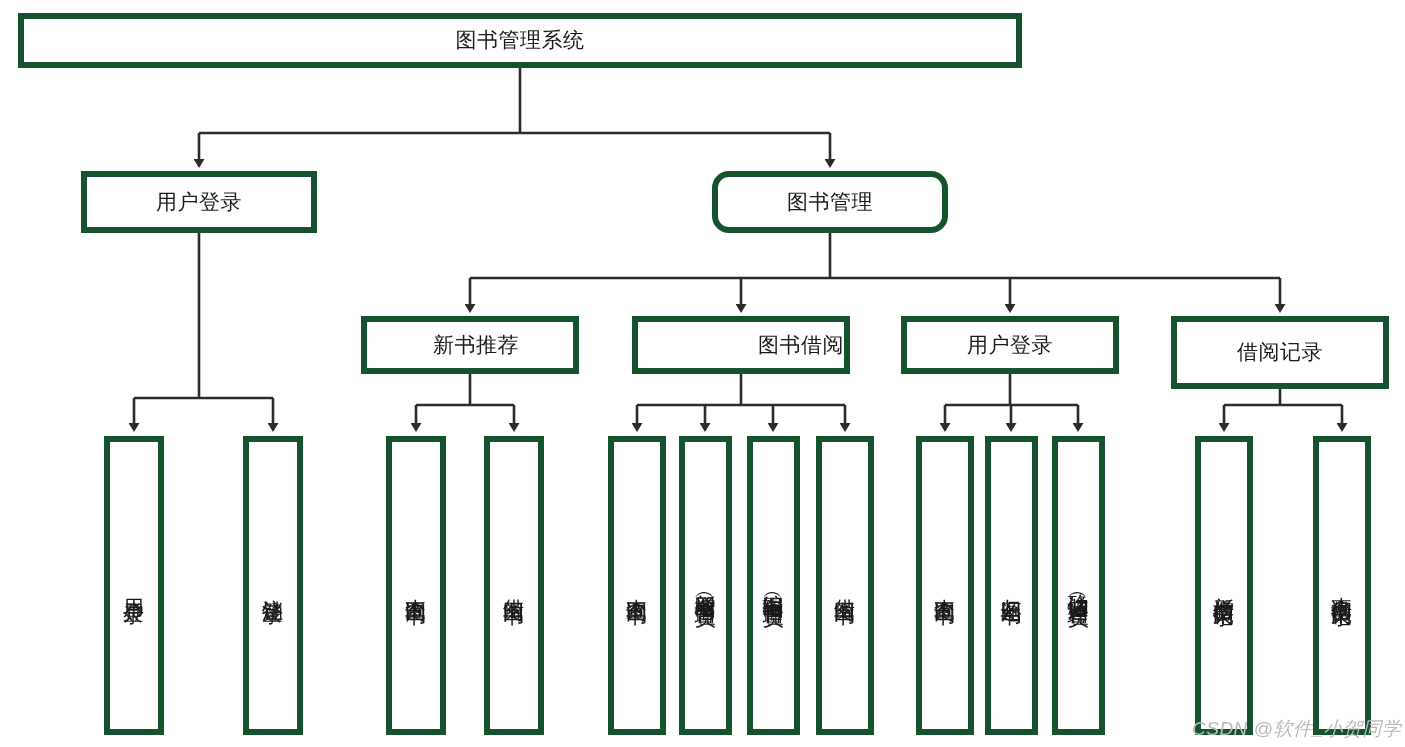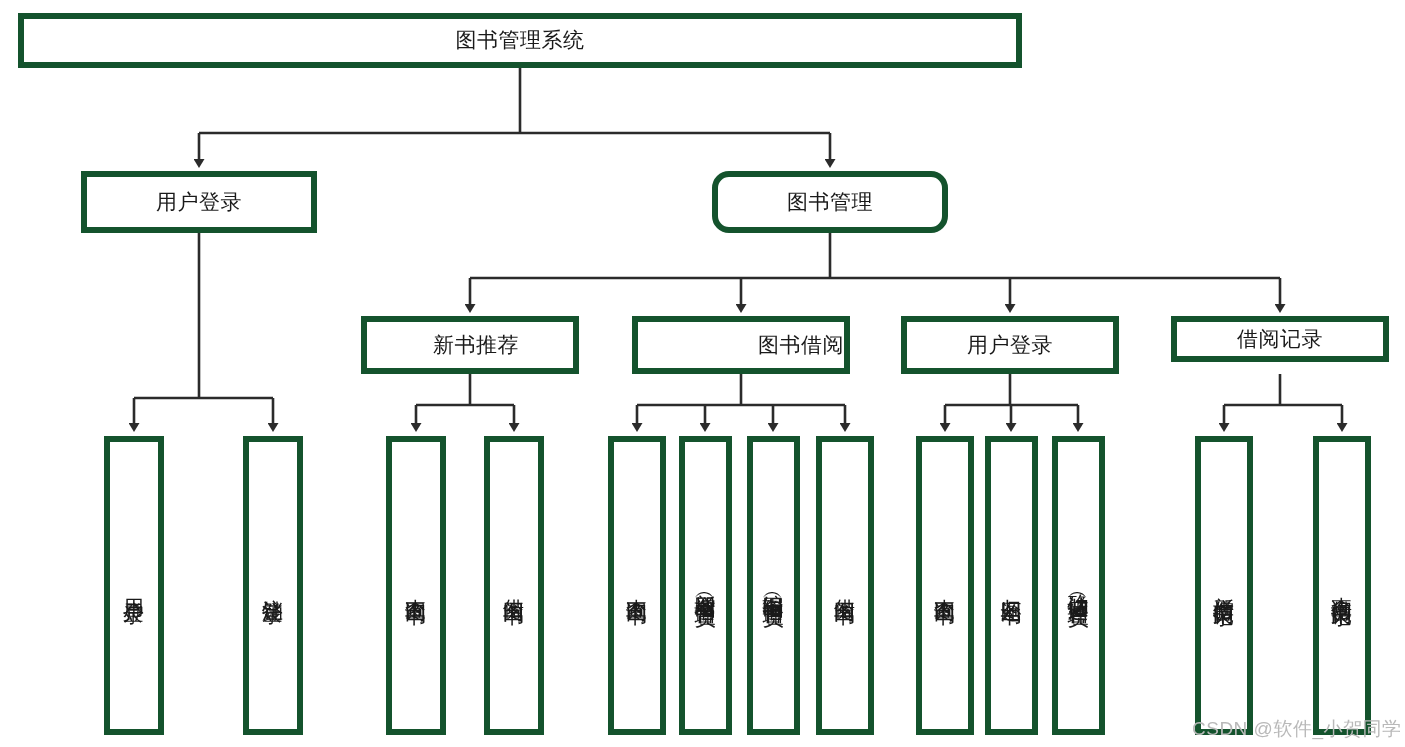--- a/index.html
+++ b/index.html
@@ -54,20 +54,21 @@
     letter-spacing: 2px;
     line-height: 1;
     white-space: nowrap;
   }
   .watermark {
     position: absolute;
     font-size: 19px;
     color: #b9b9b9;
     white-space: nowrap;
     letter-spacing: 0.5px;
+    font-style: italic;
   }
 </style>
 </head>
 <body>
 
 <div id="canvas">
 
   <svg class="edges" viewBox="0 0 1405 747">
     <defs>
       <marker id="arrow" markerWidth="9" markerHeight="11" refX="1" refY="5.5" orient="auto" markerUnits="userSpaceOnUse">
@@ -131,21 +132,21 @@
 
   <div class="node horiz" style="left:361px; top:316px; width:218px; height:58px;padding-left:12px;">
     <span class="node-label">新书推荐</span>
   </div>
   <div class="node horiz" style="left:632px; top:316px; width:218px; height:58px;justify-content:flex-end;">
     <span class="node-label">图书借阅</span>
   </div>
   <div class="node horiz" style="left:901px; top:316px; width:218px; height:58px;">
     <span class="node-label">用户登录</span>
   </div>
-  <div class="node horiz" style="left:1171px; top:316px; width:218px; height:46px;">
+  <div class="node horiz" style="left:1171px; top:316px; width:218px; height:73px;">
     <span class="node-label">借阅记录</span>
   </div>
 
   <div class="node vert" style="left:104px; top:436px; width:60px; height:299px;">
     <span class="node-label">用户登录</span>
   </div>
   <div class="node vert" style="left:243px; top:436px; width:60px; height:299px;">
     <span class="node-label">注销登录</span>
   </div>
 

